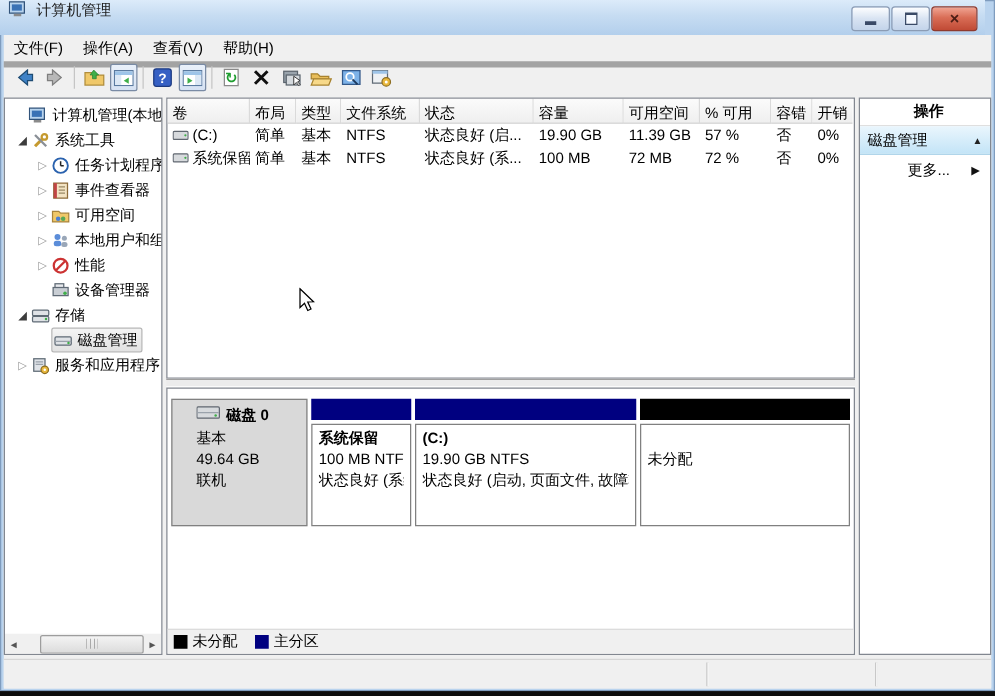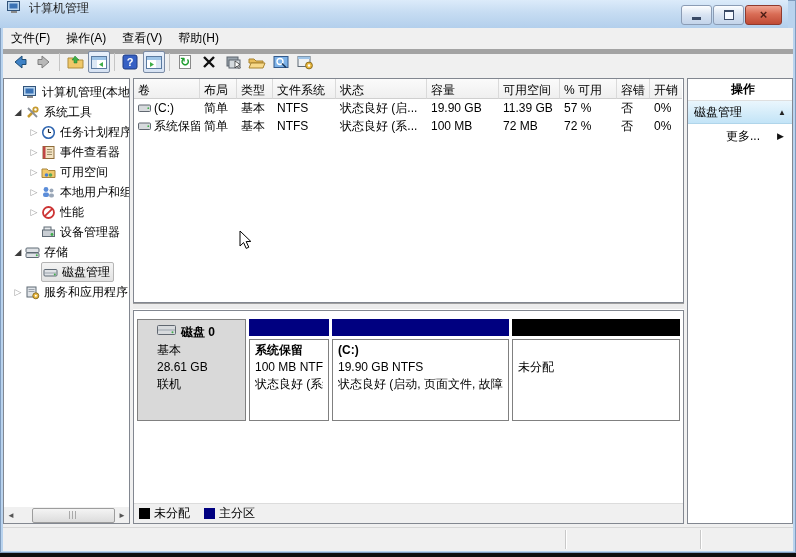--- a/index.html
+++ b/index.html
@@ -428,21 +428,21 @@
         <div class="disk-info">
           <div class="dline dname">
             <span><svg width="20" height="12">
                   <rect x="0.5" y="1.5" width="18" height="9" rx="1" fill="#d7dadd" stroke="#606770"></rect>
                   <path d="M1,6 h17" stroke="#9aa2ab" stroke-width="1"></path>
                   <circle cx="15.5" cy="8.3" r="1" fill="#3fae49"></circle>
                 </svg></span>
             <span>磁盘 0</span>
           </div>
           <div class="dline">基本</div>
-          <div class="dline">28.61 GB</div>
+          <div class="dline">49.64 GB</div>
           <div class="dline">联机</div>
         </div>
 
         <div class="part p0">
           <div class="pbar primary"></div>
           <div class="pbody">
             <div class="pline pname">系统保留</div>
             <div class="pline">100 MB NTFS</div>
             <div class="pline">状态良好 (系统, 活动, 主分区)</div>
           </div>

